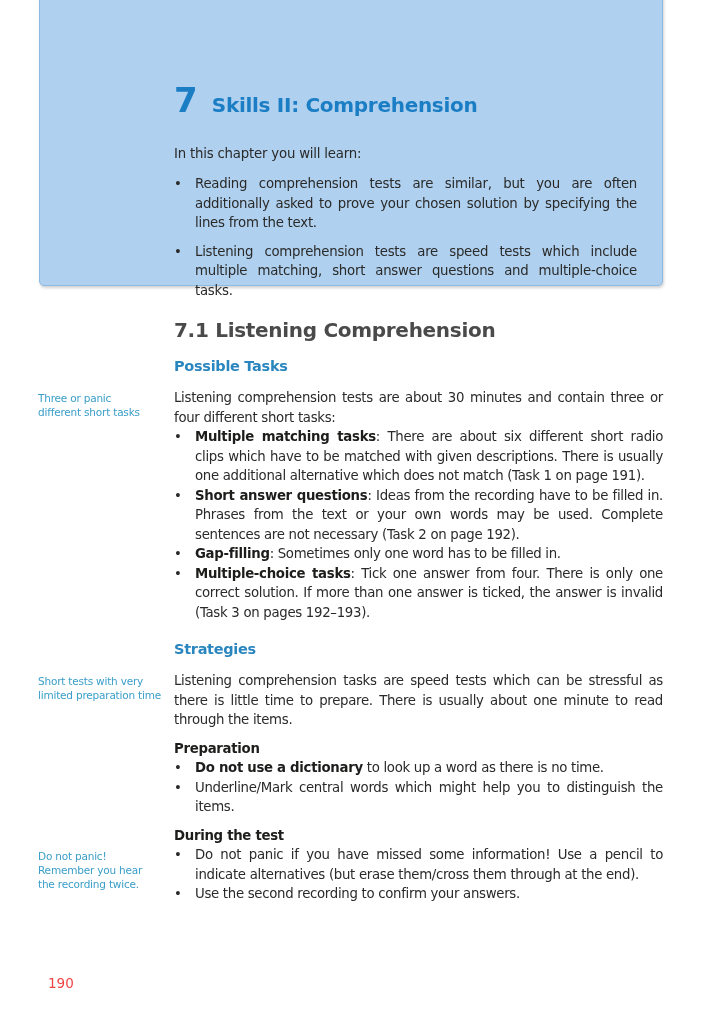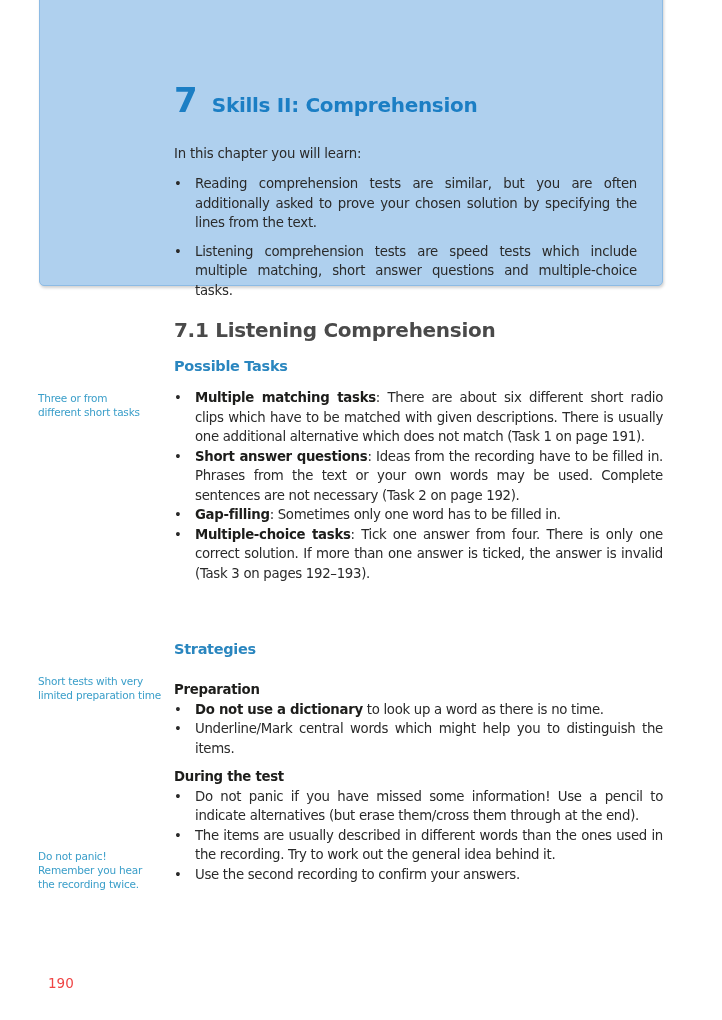--- a/index.html
+++ b/index.html
@@ -67,45 +67,46 @@
 <div class="intro">In this chapter you will learn:</div>
 <ul class="intro-list">
   <li class="bul">Reading comprehension tests are similar, but you are often additionally asked to prove your chosen solution by specifying the lines from the text.</li>
   <li class="bul">Listening comprehension tests are speed tests which include multiple matching, short answer questions and multiple-choice tasks.</li>
 </ul>
 
 <h2 class="section-title">7.1  Listening Comprehension</h2>
 
 <h3 class="subhead" style="top:358px">Possible Tasks</h3>
 <div class="body-block" style="top:388px">
+  <p>Listening comprehension tests are about 30 minutes and contain three or four different short tasks:</p>
   <ul>
     <li class="bul"><b>Multiple matching tasks</b><span>: There are about six different short radio clips which have to be matched with given descriptions. There is usually one additional alternative which does not match (Task 1 on page 191).</span></li>
     <li class="bul"><b>Short answer questions</b><span>: Ideas from the recording have to be filled in. Phrases from the text or your own words may be used. Complete sentences are not necessary (Task 2 on page 192).</span></li>
     <li class="bul"><b>Gap-filling</b><span>: Sometimes only one word has to be filled in.</span></li>
     <li class="bul"><b>Multiple-choice tasks</b><span>: Tick one answer from four. There is only one correct solution. If more than one answer is ticked, the answer is invalid (Task 3 on pages 192–193).</span></li>
   </ul>
 </div>
 
 <h3 class="subhead" style="top:641px">Strategies</h3>
 <div class="body-block" style="top:671px">
+  <p>Listening comprehension tasks are speed tests which can be stressful as there is little time to prepare. There is usually about one minute to read through the items.</p>
   <p class="minor-head" style="margin-top:9px">Preparation</p>
   <ul>
     <li class="bul"><b>Do not use a dictionary</b><span> to look up a word as there is no time.</span></li>
     <li class="bul"><span>Underline/Mark central words which might help you to distinguish the items.</span></li>
   </ul>
   <p class="minor-head" style="margin-top:9px">During the test</p>
   <ul>
     <li class="bul">Do not panic if you have missed some information! Use a pencil to indicate alternatives (but erase them/cross them through at the end).</li>
-    <li class="bul">The items are usually described in different words than the ones used in the recording. Try to work out the general idea behind it.</li>
     <li class="bul">Use the second recording to confirm your answers.</li>
   </ul>
 </div>
 
 <div class="margin-note" style="top:391px">
-  <div>Three or from</div>
+  <div>Three or panic</div>
   <div>different short tasks</div>
 </div>
 <div class="margin-note" style="top:674px">
   <div>Short tests with very</div>
   <div>limited preparation time</div>
 </div>
 <div class="margin-note" style="top:849px">
   <div>Do not panic!</div>
   <div>Remember you hear</div>
   <div>the recording twice.</div>

